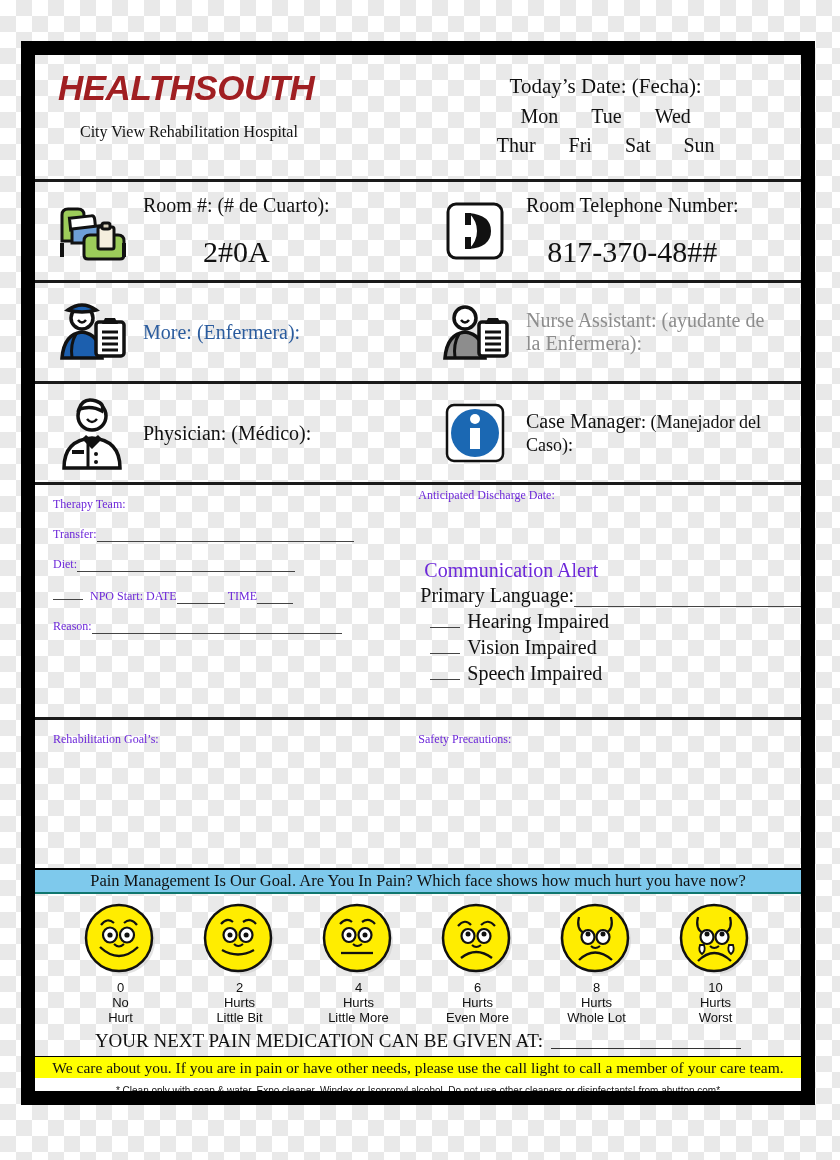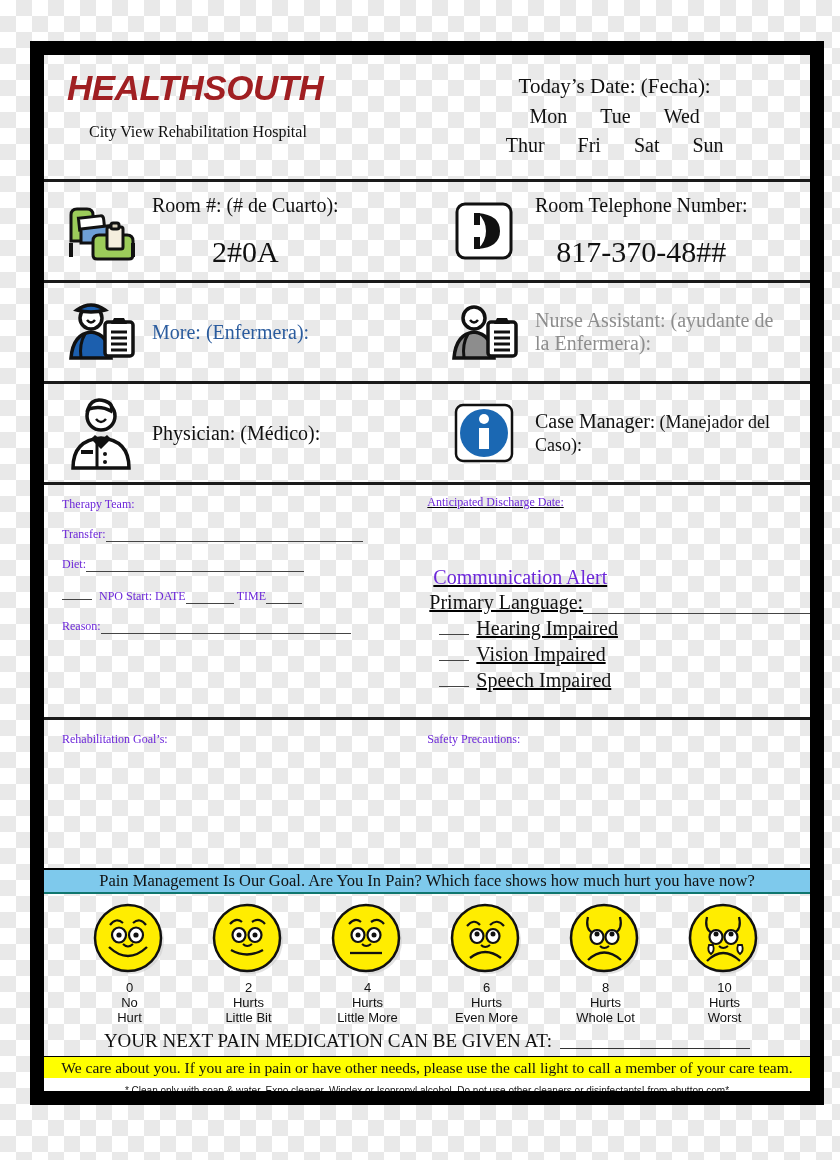--- a/index.html
+++ b/index.html
@@ -15,21 +15,21 @@
       linear-gradient(45deg, #e9e9e9 25%, transparent 25%, transparent 75%, #e9e9e9 75%),
       linear-gradient(45deg, #e9e9e9 25%, transparent 25%, transparent 75%, #e9e9e9 75%);
     background-size: 32px 32px;
     background-position: 0 0, 16px 16px;
     position: relative;
   }
 
   
   #board {
     position: absolute;
-    left: 30px; top: 41px;
+    left: 21px; top: 41px;
     width: 794px; height: 1064px;
     border: 13px solid #000000;
     background: transparent;
   }
   #inner {
     position: relative;
     width: 100%; height: 100%;
     border: 1px solid #000000;
     overflow: hidden;
   }
@@ -67,21 +67,21 @@
   .icon-box { width: 86px; flex: none; display: flex; align-items: center; justify-content: center; }
   .txt-box { padding-left: 8px; }
   .lbl { font-size: 20px; color: #111; }
   .val { font-size: 30px; color: #111; text-align: center; padding-top: 18px; }
   .blue-lbl { color: #2b5c9e; font-size: 20px; }
   .gray-lbl { color: #8d8d8d; font-size: 20px; line-height: 1.15; }
 
   
   #therapy { height: 232px; display: flex; }
   #therapy .col-l { padding: 12px 0 0 18px; }
-  #therapy .col-r { padding: 10px 0 0 8px; text-decoration: underline; }
+  #therapy .col-r { padding: 3px 0 0 8px; }
   .t-line { font-size: 12px; color: #6d28d9; margin-bottom: 13px; white-space: nowrap; }
   .ul { display: inline-block; border-bottom: 1.5px solid #444; vertical-align: bottom; height: 17px; }
   .u-long { width: 257px; }
   .u-diet { width: 218px; }
   .u-sm { width: 48px; }
   .u-xs { width: 36px; }
   .u-reason { width: 250px; }
   .u-lang { width: 231px; }
   .chk { display: inline-block; border-bottom: 1.5px solid #444; width: 30px; height: 15px; margin-right: 7px; }
   .comm-head { font-size: 20px; color: #6d28d9; margin: 56px 5px 2px 6px; }

